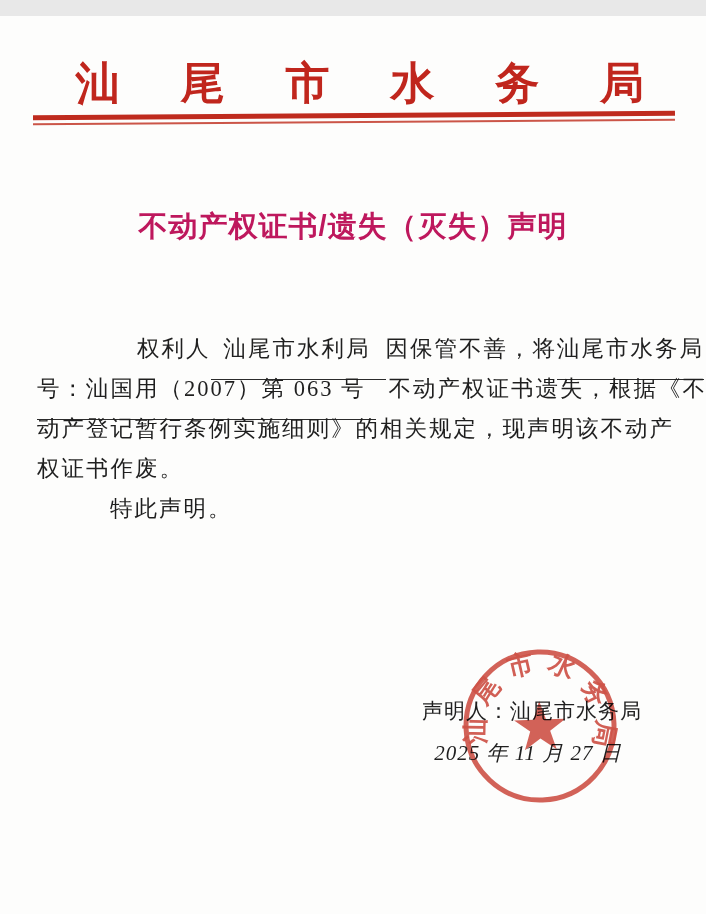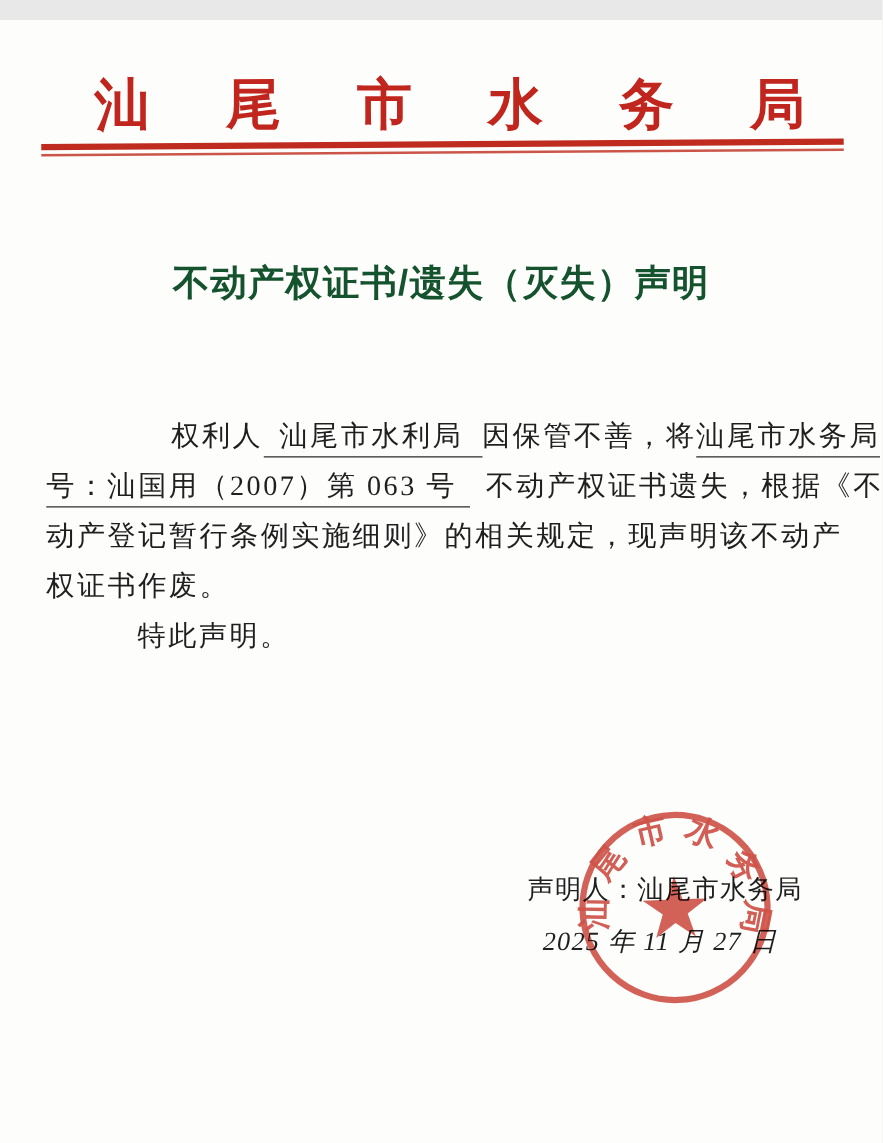--- a/index.html
+++ b/index.html
@@ -23,32 +23,32 @@
     text-justify:inter-character;
   }
   .rule-wrap{position:absolute;left:33px;top:97px;width:642px;transform:rotate(-0.4deg);}
   .rule-thick{height:5px;background:#bf2b1e;}
   .rule-thin{height:2px;background:#cb5548;margin-top:3px;}
   
   .doc-title{
     position:absolute;left:0;top:191px;width:706px;
     text-align:center;
     font-family:"Liberation Sans","DejaVu Sans",sans-serif;
-    font-size:29px;font-weight:bold;letter-spacing:1px;color:#14532d;
+    font-size:29px;font-weight:bold;letter-spacing:1px;color:#be185d;
     white-space:nowrap;
   }
   
   .body-block{
     position:absolute;left:37px;top:313px;width:645px;
     font-size:22.5px;line-height:40px;letter-spacing:2px;
   }
   .line{white-space:nowrap;height:40px;}
   .indent-first{padding-left:100px;}
   .indent-para{padding-left:73px;}
-  .u{border-bottom:1.5px solid #2b2b2b;padding-bottom:4px;}
+  .u{border-bottom:1.5px solid #2b2b2b;padding-bottom:18px;}
   .u-pad{padding-left:13px;padding-right:15px;}
   .u-padr{padding-right:10px;}
   .gap-l{margin-left:13px;font-family:Liberation Serif, serif;}
   
   .sig-block{
     position:absolute;right:64px;top:680px;
     text-align:center;font-size:21px;line-height:30px;
     letter-spacing:1px;white-space:nowrap;
   }
   .sig-line{height:30px;}

